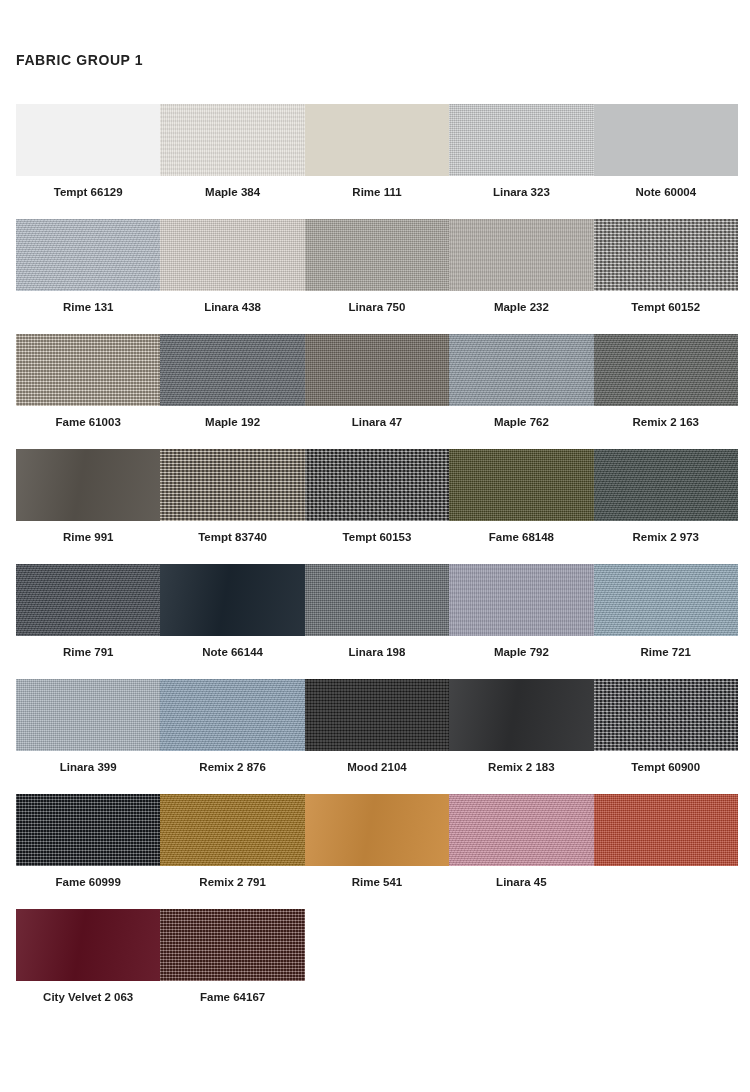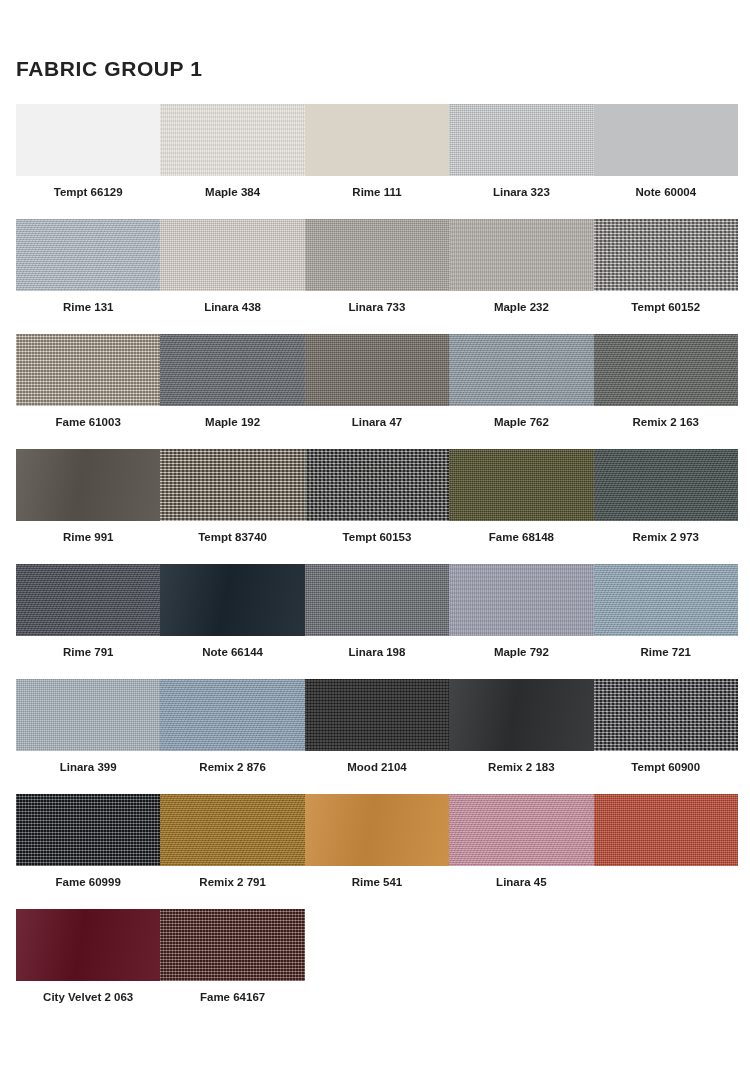--- a/index.html
+++ b/index.html
@@ -19,21 +19,21 @@
   .page {
     position: relative;
     width: 750px;
     height: 1092px;
     background: #ffffff;
   }
   .page-title {
     position: absolute;
     left: 16px;
     top: 44px;
-    font-size: 21px;
+    font-size: 14px;
     font-weight: 700;
     letter-spacing: 0.6px;
     color: #222222;
     line-height: 1;
     white-space: nowrap;
   }
   .swatch-grid {
     position: absolute;
     left: 16px;
     top: 104px;
@@ -200,21 +200,21 @@
           </div>
         </div>
         <div class="swatch-row">
           <div class="swatch-cell">
             <div class="swatch-label">Rime 131</div>
           </div>
           <div class="swatch-cell">
             <div class="swatch-label">Linara 438</div>
           </div>
           <div class="swatch-cell">
-            <div class="swatch-label">Linara 733</div>
+            <div class="swatch-label">Linara 750</div>
           </div>
           <div class="swatch-cell">
             <div class="swatch-label">Maple 232</div>
           </div>
           <div class="swatch-cell">
             <div class="swatch-label">Tempt 60152</div>
           </div>
         </div>
       </div>
       <div class="row-wrap">

